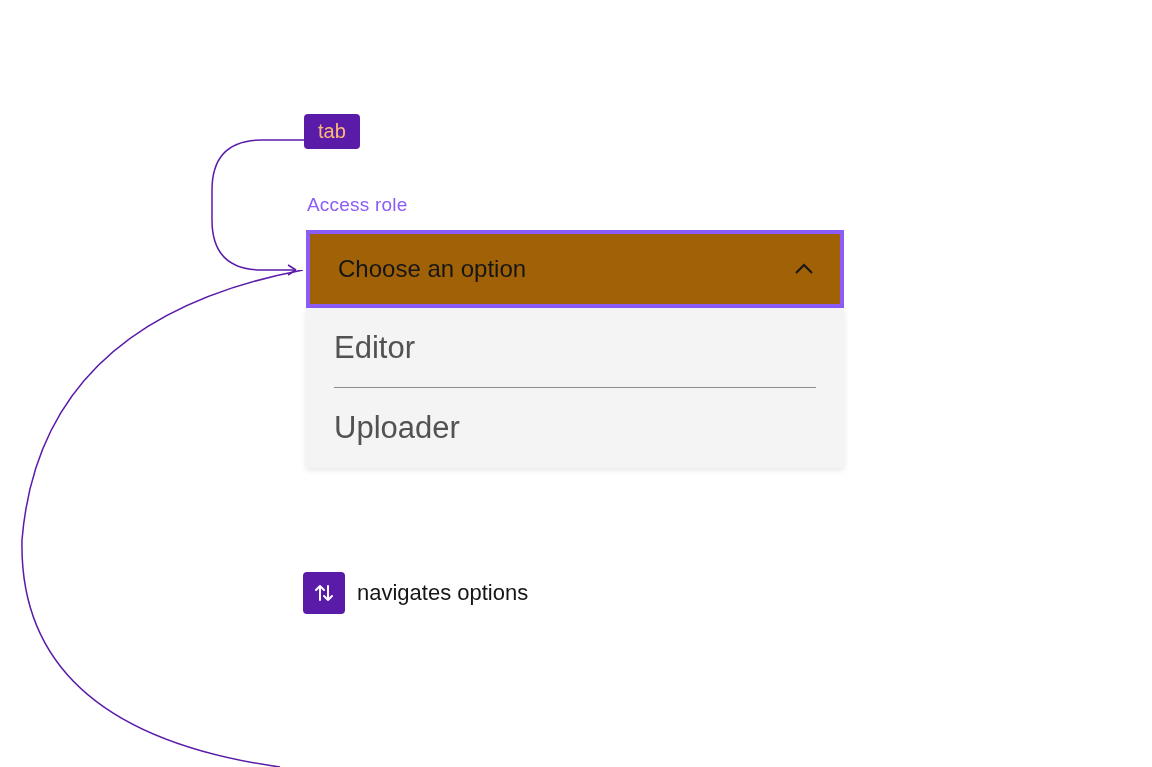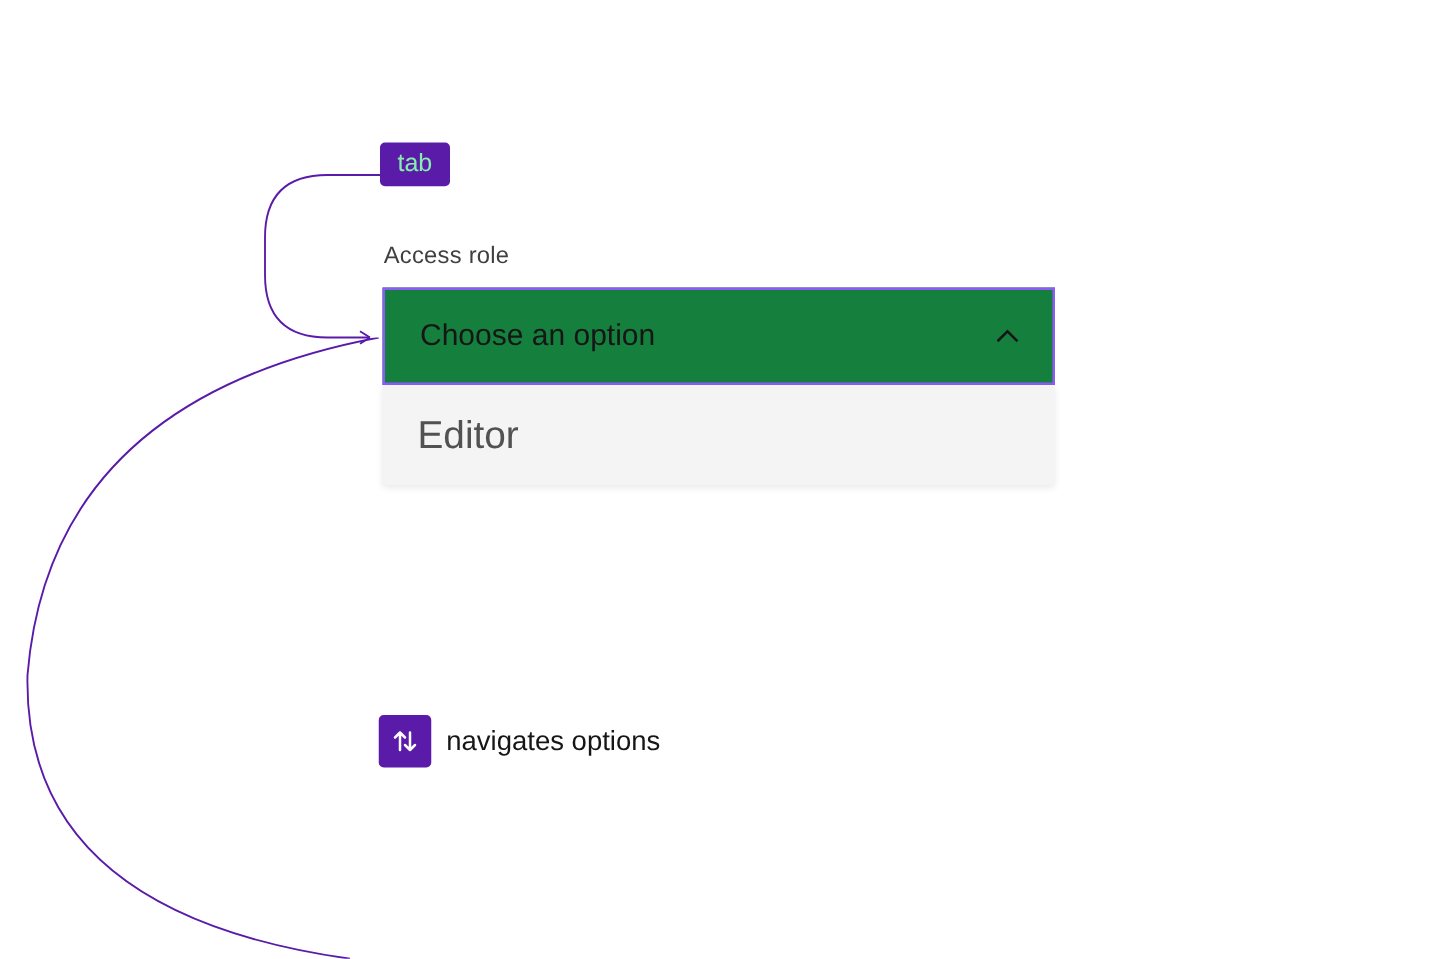--- a/index.html
+++ b/index.html
@@ -12,45 +12,45 @@
       background: #ffffff;
       width: 1152px;
       height: 767px;
       position: relative;
     }
     .tab-badge {
       position: absolute;
       left: 304px;
       top: 114px;
       background: #5a1ba9;
-      color: #86efac;
+      color: #fdba74;
       padding: 6px 14px;
       font-size: 20px;
       border-radius: 4px;
     }
     .field-label {
       position: absolute;
       left: 307px;
       top: 194px;
-      color: #404040;
+      color: #8b5cf6;
       font-size: 19px;
       letter-spacing: 0.2px;
     }
     .dropdown {
       position: absolute;
       left: 306px;
       top: 230px;
       width: 538px;
     }
     .dropdown-trigger {
       display: flex;
       align-items: center;
       justify-content: space-between;
-      background: #15803d;
-      border: 2px solid #8b5cf6;
+      background: #a16207;
+      border: 4px solid #8b5cf6;
       padding: 18px 26px 18px 28px;
       cursor: pointer;
       height: 78px;
     }
     .dropdown-trigger-text {
       color: #161616;
       font-size: 24px;
     }
     .chevron-icon {
       width: 20px;
@@ -140,20 +140,23 @@
   <div class="dropdown-trigger">
     <span class="dropdown-trigger-text">Choose an option</span>
     <svg class="chevron-icon" viewBox="0 0 20 12">
       <path d="M 2 10 L 10 2 L 18 10" stroke="#161616" stroke-width="2" fill="none"></path>
     </svg>
   </div>
   <div class="dropdown-menu">
     <div class="dropdown-option">
       <span>Editor</span>
     </div>
+    <div class="dropdown-option">
+      <span>Uploader</span>
+    </div>
   </div>
 </div>
 
 <div class="nav-hint">
   <div class="arrow-keys-badge">
     <svg class="arrow-keys-icon" viewBox="0 0 22 22">
       <path d="M 7 18 L 7 4 M 7 4 L 3 8 M 7 4 L 11 8" stroke="#ffffff" stroke-width="2" fill="none" stroke-linecap="round"></path>
       <path d="M 15 4 L 15 18 M 15 18 L 11 14 M 15 18 L 19 14" stroke="#ffffff" stroke-width="2" fill="none" stroke-linecap="round"></path>
     </svg>
   </div>

